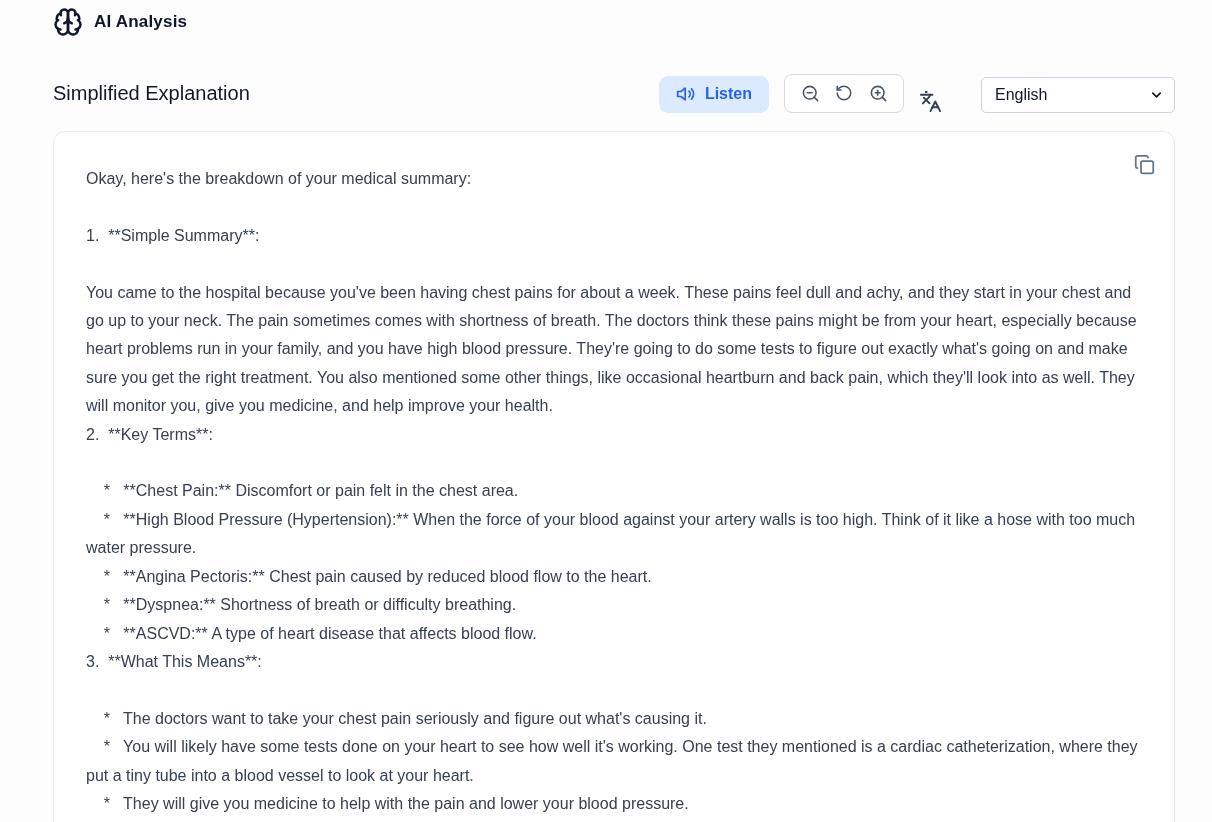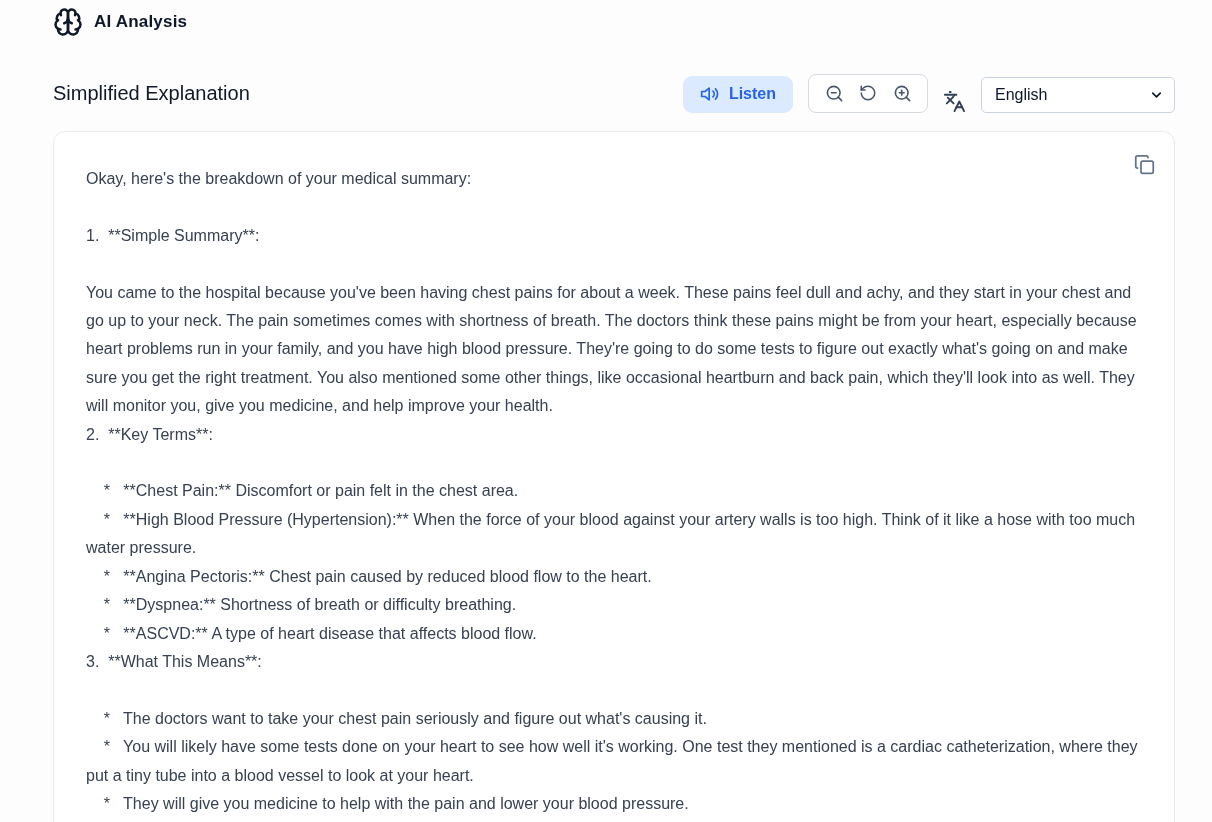--- a/index.html
+++ b/index.html
@@ -24,21 +24,21 @@
   .zoom-group { display:flex; align-items:center; height:39px; padding:0 8px;
     border:1px solid #d6dae1; border-radius:8px; background:#fff; box-sizing:border-box; }
   .zoom-group button { width:34px; height:33px; display:flex; align-items:center; justify-content:center;
     background:none; border:none; cursor:pointer; color:#475569; padding:0; }
 
   .translate { color:#334155; display:flex; }
 
   .select-wrap { position:relative; display:flex; }
   select.lang { appearance:none; -webkit-appearance:none; -moz-appearance:none;
     width:194px; height:36px; border:1px solid #cbd5e1; border-radius:5px; background:#fff;
-    font-size:16px; color:#0f172a; padding:0 34px 0 13px; font-family:inherit; cursor:pointer; }
+    font-size:16px; color:#0f172a; padding:0 34px 0 13px; font-family:inherit; cursor:pointer;margin-left:24px; }
   .select-wrap .chev { position:absolute; right:11px; top:50%; transform:translateY(-50%);
     pointer-events:none; display:flex; color:#0f172a; }
 
   .card { position:absolute; left:53px; top:131px; width:1122px; height:760px; box-sizing:border-box;
     background:#ffffff; border:1px solid #e8eaf0; border-radius:12px; }
   .copy-btn { position:absolute; top:19px; right:16px; background:none; border:none;
     color:#64748b; cursor:pointer; padding:3px; display:flex; }
   .content { padding:33px 36px 30px 32px; font-size:16px; line-height:28.4px; color:#374151;
     white-space:pre-wrap; overflow-wrap:break-word; }
 </style>

